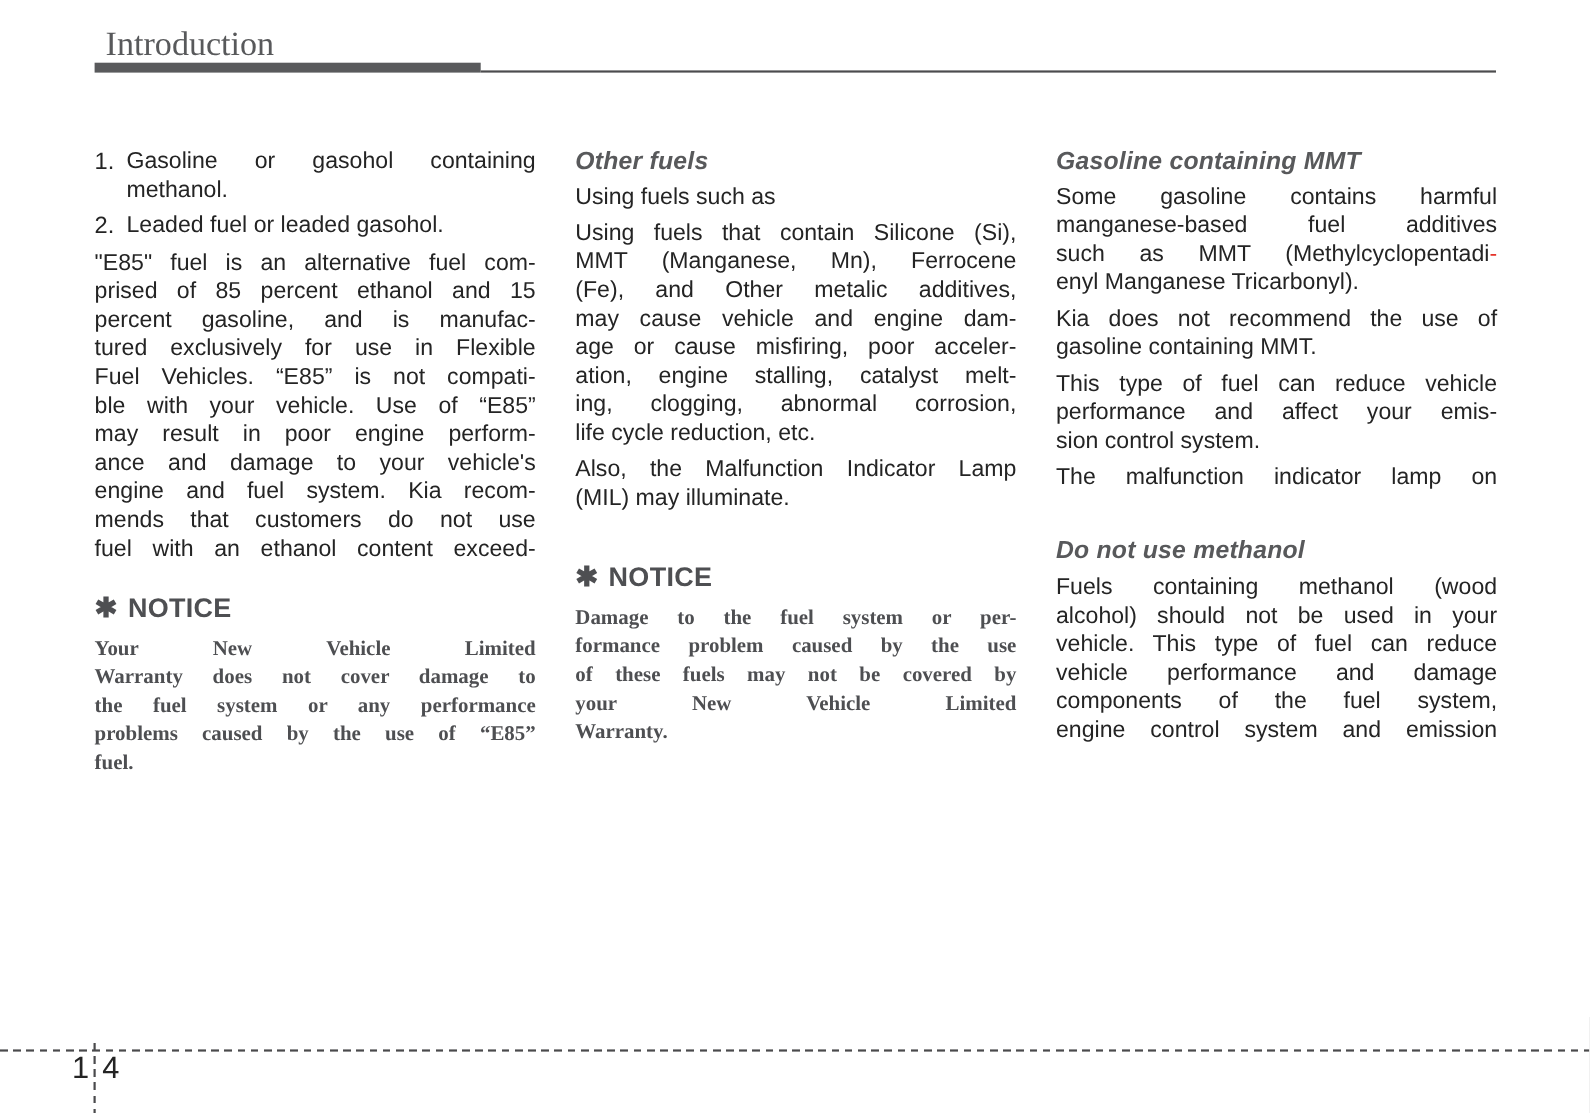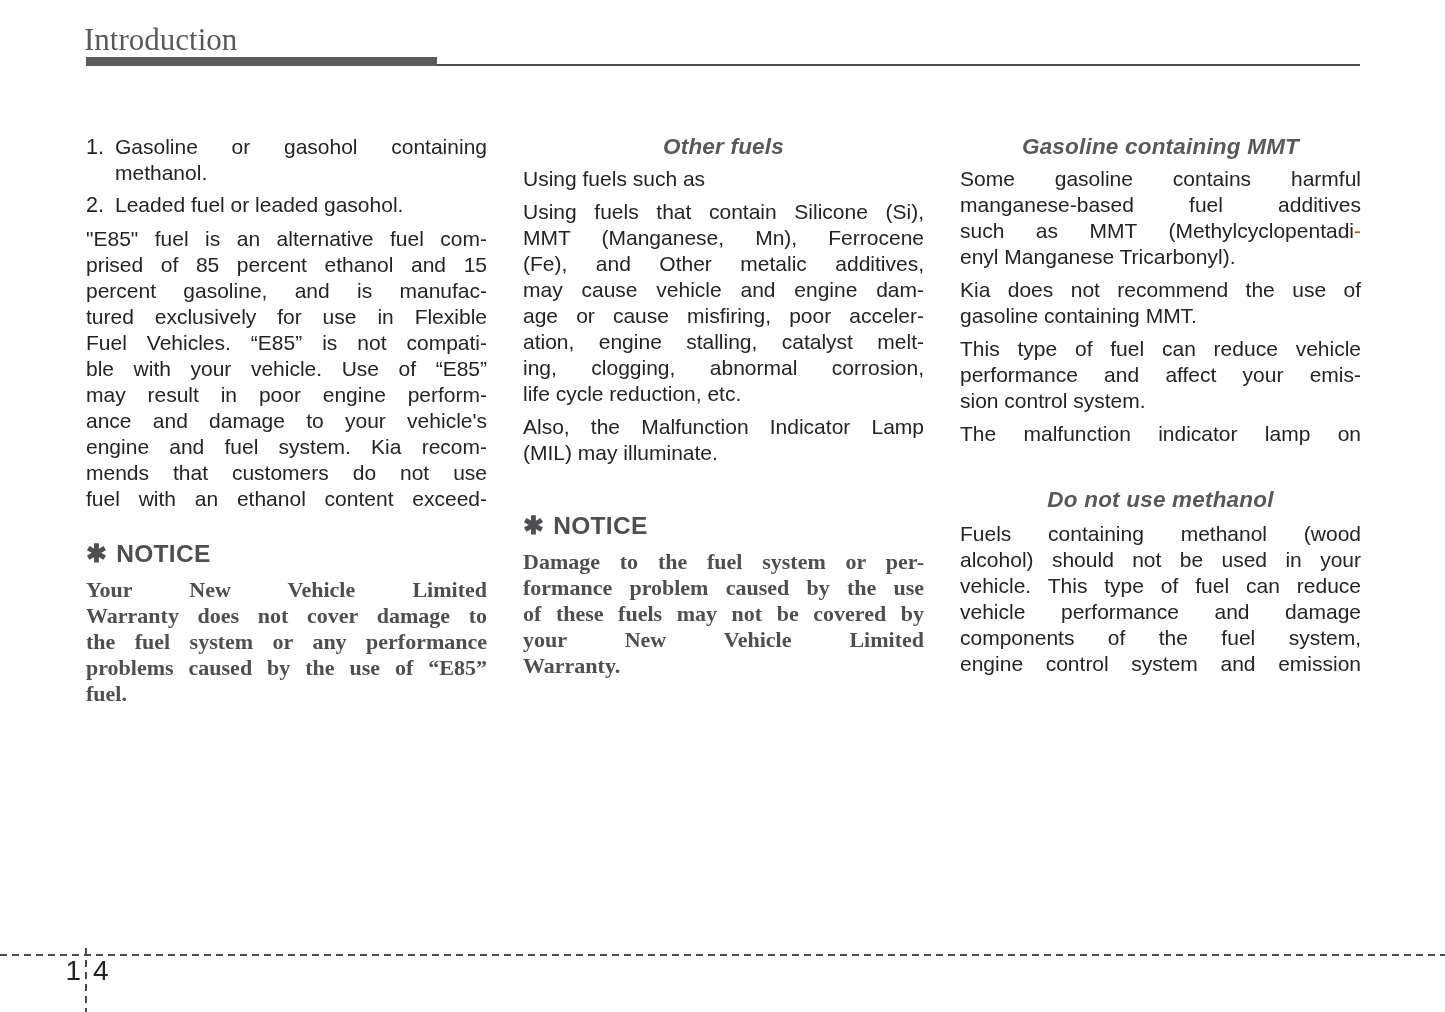--- a/index.html
+++ b/index.html
@@ -6,21 +6,21 @@
   .page{
     position:relative;
     width:1445px;height:1012px;
     background:#ffffff;
     overflow:hidden;
     font-family:"Liberation Sans",sans-serif;
     color:#242424;
   }
   
   .doc-title{
-    position:absolute;left:84px;top:22px;
+    position:absolute;left:96px;top:22px;
     font-family:"Liberation Serif",serif;
     font-size:31px;line-height:36px;
     color:#58595b;
   }
   .rule-thick{
     position:absolute;left:86px;top:57px;
     width:351px;height:9px;background:#595a5c;
   }
   .rule-thin{
     position:absolute;left:437px;top:64px;
@@ -37,31 +37,31 @@
     font-size:21px;line-height:26px;
     text-align:justify;text-align-last:justify;
   }
   .jl-last{text-align-last:left;}
   .list-item{position:relative;padding-left:29px;}
   .li-num{position:absolute;left:0;top:0;font-size:21.5px;line-height:26px;}
   .para{margin-top:7px;}
   .head-italic{
     font-style:italic;font-weight:bold;
     font-size:22.5px;line-height:26px;
-    color:#58595b;letter-spacing:.2px;text-align:center;
+    color:#58595b;letter-spacing:.2px;
   }
   .notice-head{
     font-weight:bold;font-size:24.5px;line-height:30px;
     color:#4e4f52;letter-spacing:.3px;
   }
   .notice-ast{font-size:25px;margin-right:9px;}
   .notice-body{margin-top:8px;}
   .notice-body .jl{
     font-family:"Liberation Serif",serif;
-    font-weight:bold;font-size:22px;line-height:26px;
+    font-weight:bold;font-size:19px;line-height:26px;
     color:#4e4f52;
   }
   .red{color:#e5332a;}
   .mt6{margin-top:6px}.mt8{margin-top:8px}
   .mt26{margin-top:26px}.mt36{margin-top:40px}.mt44{margin-top:44px}
   
   .footer-dash-h{
     position:absolute;left:0;top:954px;width:1445px;height:2px;
     background:repeating-linear-gradient(90deg,#4a4a4c 0 7px,transparent 7px 12px);
   }

